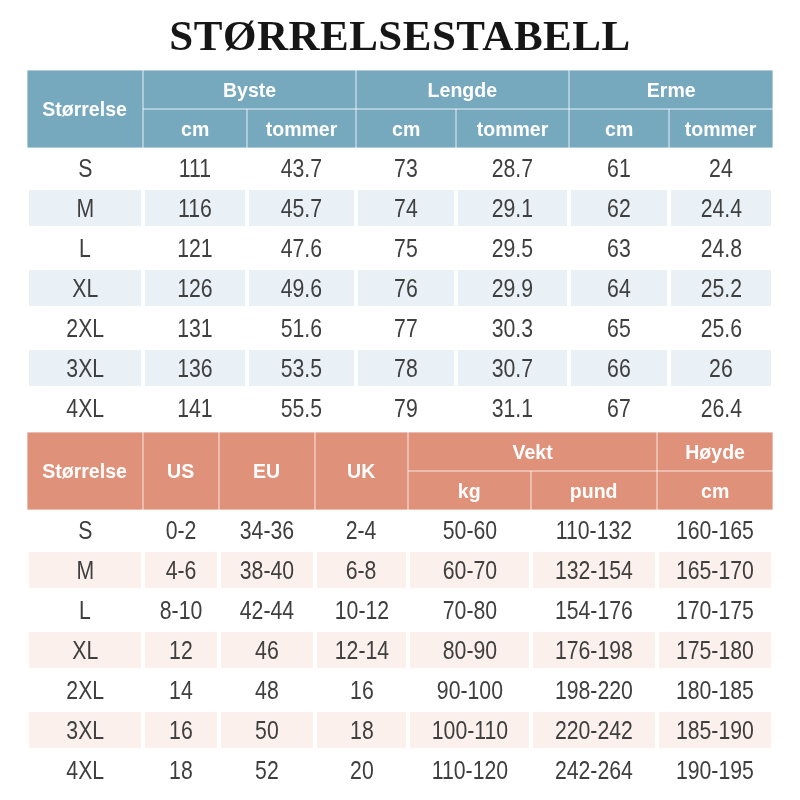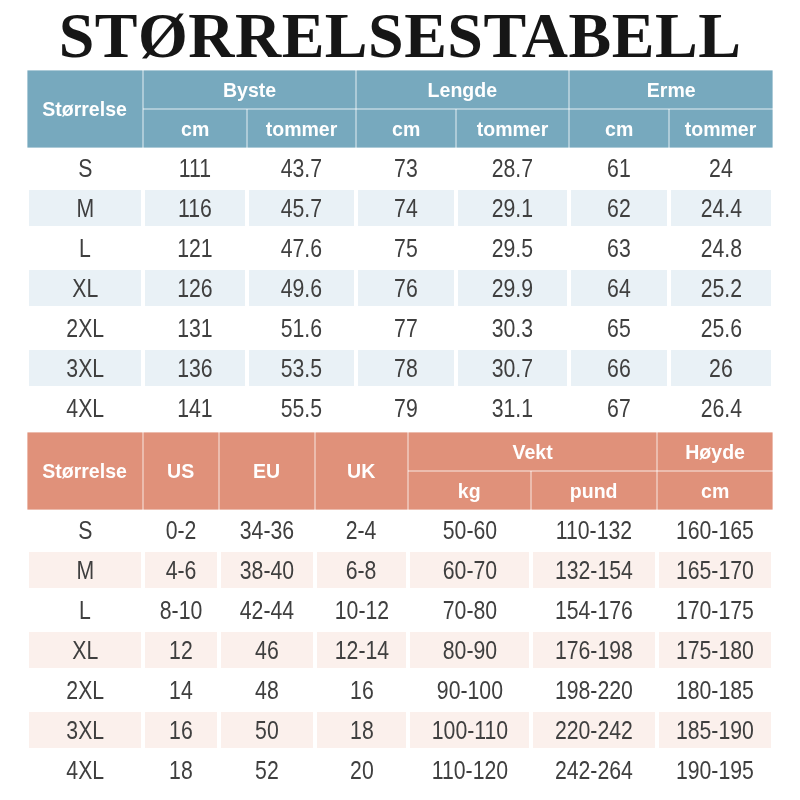--- a/index.html
+++ b/index.html
@@ -15,21 +15,21 @@
   body{
     width:800px;height:800px;overflow:hidden;
     font-family:"Liberation Sans", sans-serif;
   }
   .page{width:800px;}
   h1.title{
     margin:6px 0 2px;
     text-align:center;
     font-family:"Liberation Serif", serif;
     font-weight:bold;
-    font-size:64px;
+    font-size:43px;
     line-height:60px;
     letter-spacing:0.5px;
     color:var(--title-text);
   }
   table.t{
     margin:0 auto;
     border-collapse:separate;
     border-spacing:4px;
     table-layout:fixed;
     text-decoration:underline;

